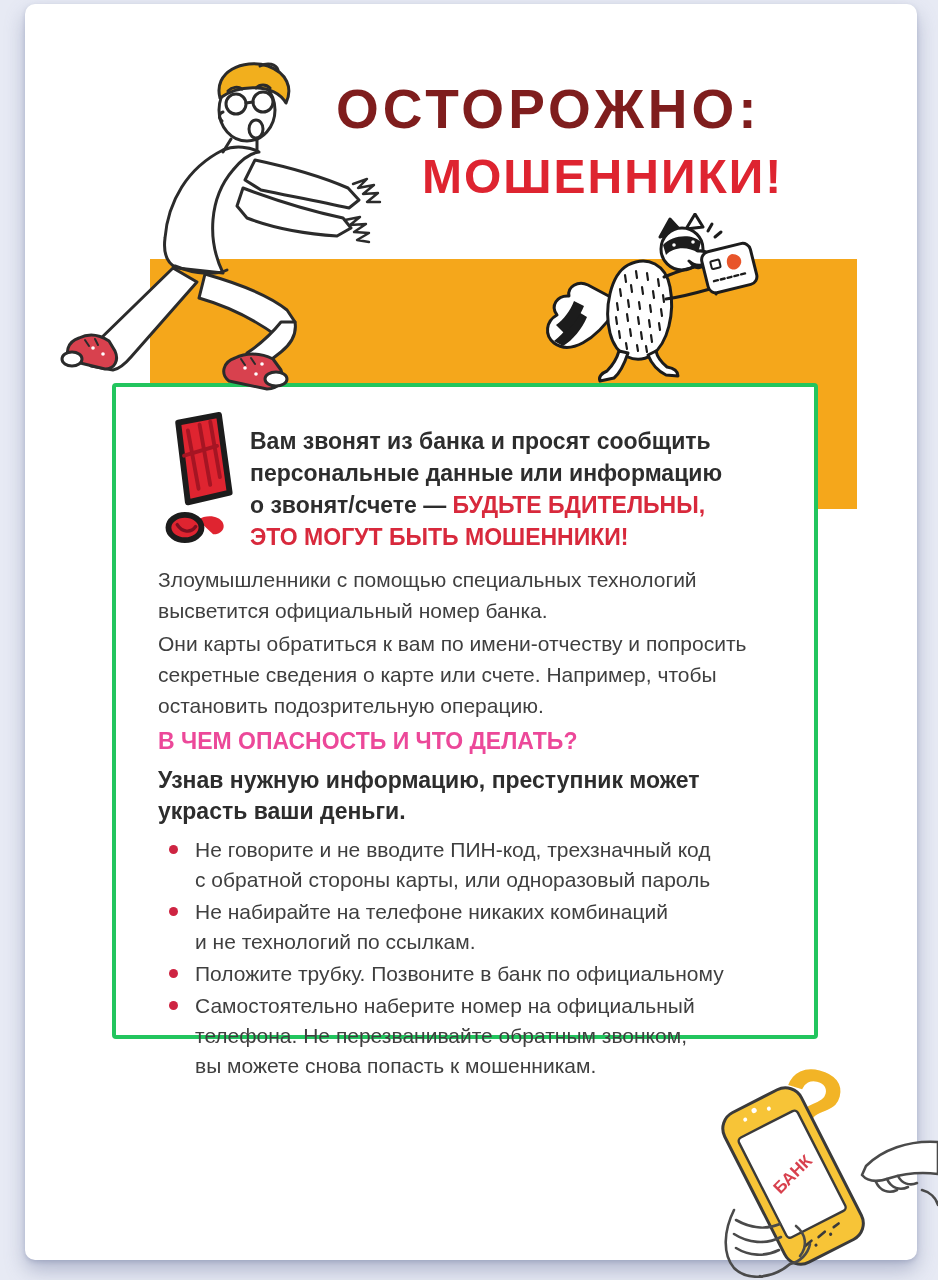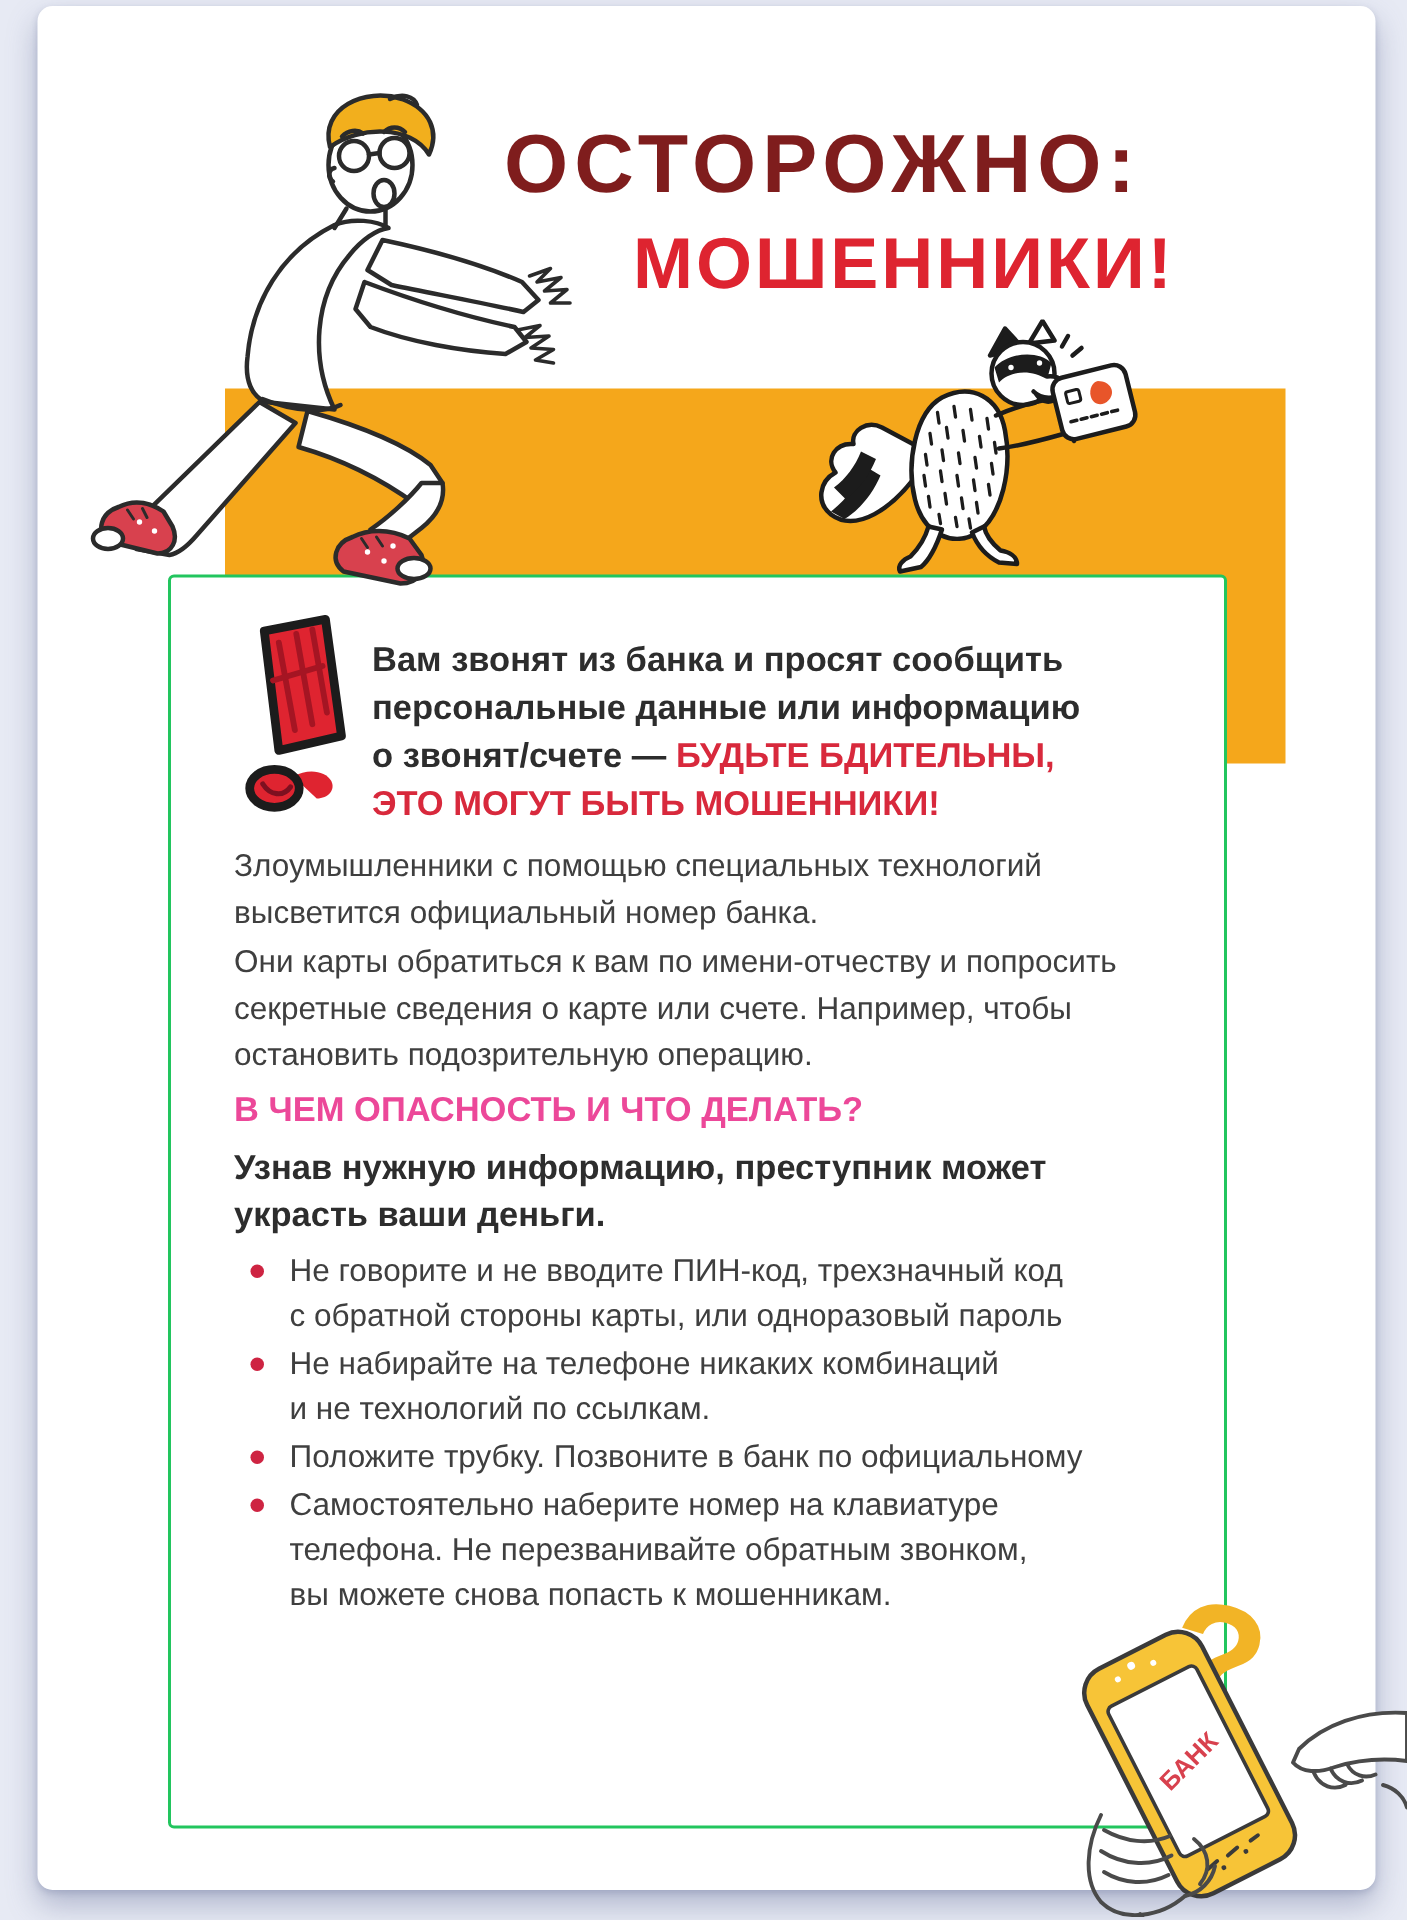--- a/index.html
+++ b/index.html
@@ -24,22 +24,22 @@
     position:absolute;left:300px;top:80px;
     font-size:55px;font-weight:700;letter-spacing:4px;
     color:#7f1d1d;line-height:58px;white-space:nowrap;margin-left:36px;
   }
   .title-line2{
     position:absolute;left:422px;top:150px;
     font-size:48px;font-weight:bold;letter-spacing:2px;
     color:#de2430;line-height:54px;white-space:nowrap;
   }
   .warning-box{
-    position:absolute;left:112px;top:383px;width:706px;height:836px;
-    background:#ffffff;border:2px solid #22c55e;border-radius:4px;
+    position:absolute;left:112px;top:383px;width:706px;height:656px;
+    background:#ffffff;border:4px solid #22c55e;border-radius:4px;
     box-sizing:border-box;
   }
   .excl-icon{position:absolute;left:38px;top:24px;width:94px;height:136px;}
   .intro{
     position:absolute;left:134px;top:38px;width:560px;
     font-size:23px;font-weight:bold;color:#2d2d2d;line-height:32px;
   }
   .intro .line{white-space:nowrap;}
   .red-text{color:#d8293c;}
   .content{
@@ -176,21 +176,21 @@
           <span class="dot"></span>
           <div class="line">Не набирайте на телефоне никаких комбинаций</div>
           <div class="line">и не технологий по ссылкам.</div>
         </li>
         <li class="li">
           <span class="dot"></span>
           <div class="line">Положите трубку. Позвоните в банк по официальному</div>
         </li>
         <li class="li">
           <span class="dot"></span>
-          <div class="line">Самостоятельно наберите номер на клавиатуре</div>
+          <div class="line">Самостоятельно наберите номер на официальный</div>
           <div class="line">телефона. Не перезванивайте обратным звонком,</div>
           <div class="line">вы можете снова попасть к мошенникам.</div>
         </li>
       </ul>
     </div>
   </div>
 
   <svg class="illu man-illu" viewBox="0 0 330 350">
     <g stroke="#2b2b2b" stroke-width="3" fill="#ffffff" stroke-linecap="round" stroke-linejoin="round">
 

